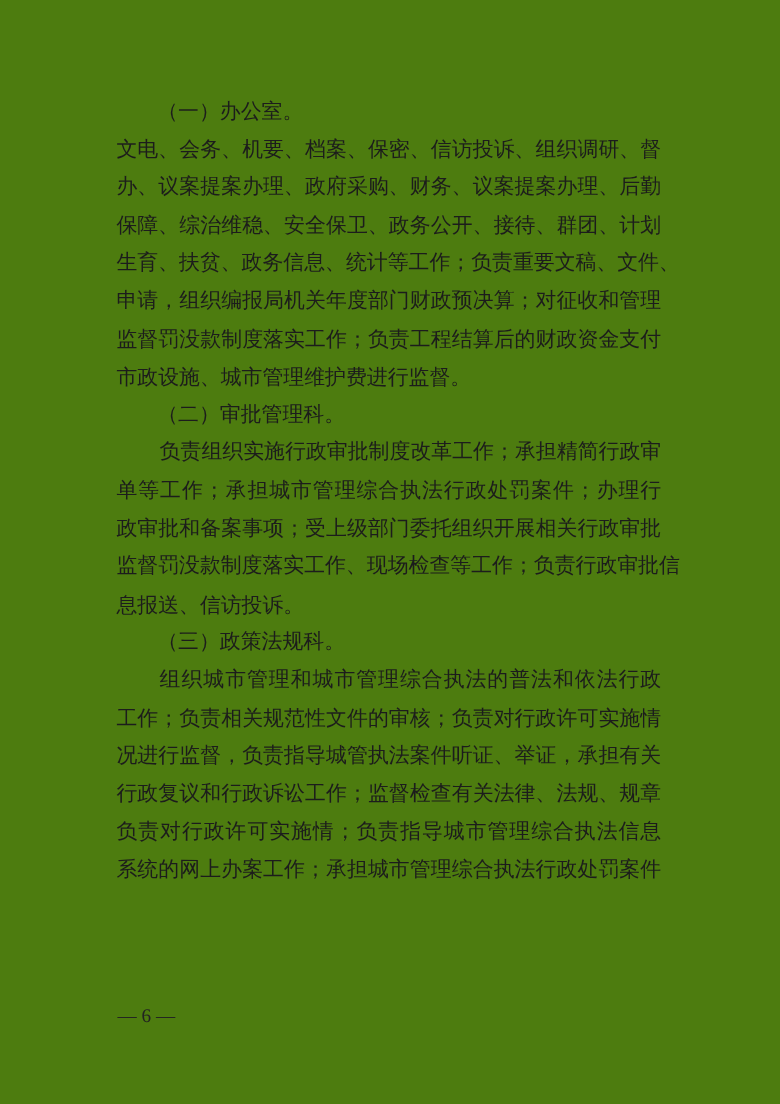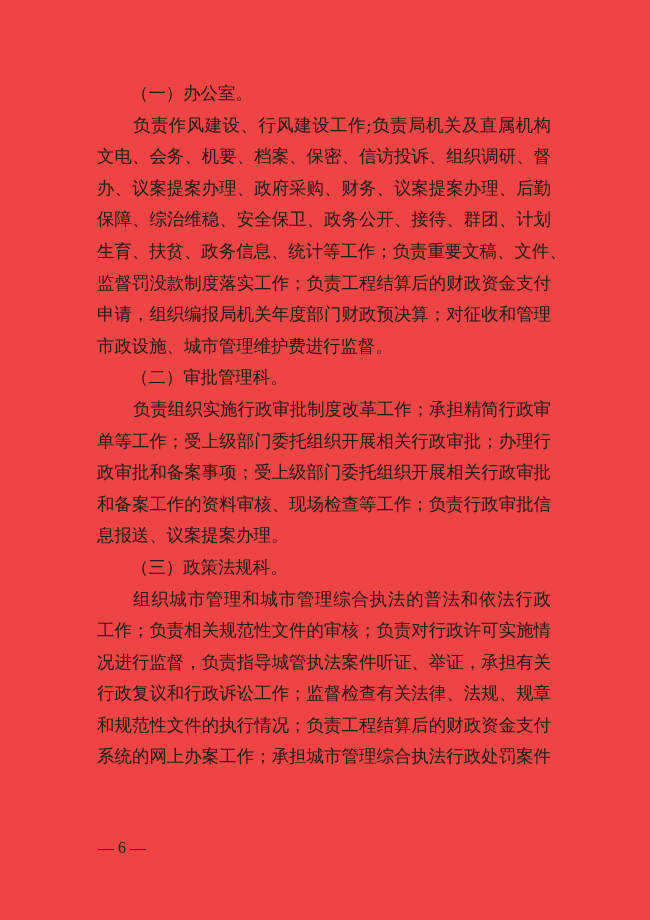--- a/index.html
+++ b/index.html
@@ -12,21 +12,21 @@
       height: 920px;
       position: relative;
       overflow: hidden;
       font-family: "DejaVu Serif", "Liberation Serif", serif;
       color: #1c1c1c;
     }
     .page {
       position: absolute;
       left: 0; top: 0;
       width: 650px; height: 920px;
-      background: #ef4444;
+      background: #4d7c0f;
     }
     .content {
       position: absolute;
       left: 97px;
       top: 78px;
       width: 454px;
     }
     .line {
       height: 31.6px;
       line-height: 31.6px;
@@ -57,39 +57,38 @@
       line-height: 24px;
     }
   </style>
 </head>
 <body>
 
 <div class="page">
   <div class="content">
 
     <div class="line heading">（一）办公室。</div>
-    <div class="line indent">负责作风建设、行风建设工作;负责局机关及直属机构</div>
     <div class="line">文电、会务、机要、档案、保密、信访投诉、组织调研、督</div>
     <div class="line">办、议案提案办理、政府采购、财务、议案提案办理、后勤</div>
     <div class="line">保障、综治维稳、安全保卫、政务公开、接待、群团、计划</div>
     <div class="line">生育、扶贫、政务信息、统计等工作；负责重要文稿、文件、</div>
+    <div class="line">申请，组织编报局机关年度部门财政预决算；对征收和管理</div>
     <div class="line">监督罚没款制度落实工作；负责工程结算后的财政资金支付</div>
-    <div class="line">申请，组织编报局机关年度部门财政预决算；对征收和管理</div>
     <div class="line last">市政设施、城市管理维护费进行监督。</div>
 
     <div class="line heading">（二）审批管理科。</div>
     <div class="line indent">负责组织实施行政审批制度改革工作；承担精简行政审</div>
-    <div class="line">单等工作；受上级部门委托组织开展相关行政审批；办理行</div>
+    <div class="line">单等工作；承担城市管理综合执法行政处罚案件；办理行</div>
     <div class="line">政审批和备案事项；受上级部门委托组织开展相关行政审批</div>
-    <div class="line">和备案工作的资料审核、现场检查等工作；负责行政审批信</div>
-    <div class="line last">息报送、议案提案办理。</div>
+    <div class="line">监督罚没款制度落实工作、现场检查等工作；负责行政审批信</div>
+    <div class="line last">息报送、信访投诉。</div>
 
     <div class="line heading">（三）政策法规科。</div>
     <div class="line indent">组织城市管理和城市管理综合执法的普法和依法行政</div>
     <div class="line">工作；负责相关规范性文件的审核；负责对行政许可实施情</div>
     <div class="line">况进行监督，负责指导城管执法案件听证、举证，承担有关</div>
     <div class="line">行政复议和行政诉讼工作；监督检查有关法律、法规、规章</div>
-    <div class="line">和规范性文件的执行情况；负责工程结算后的财政资金支付</div>
+    <div class="line">负责对行政许可实施情；负责指导城市管理综合执法信息</div>
     <div class="line">系统的网上办案工作；承担城市管理综合执法行政处罚案件</div>
   </div>
 
   <div class="page-number">— 6 —</div>
 </div>
 
 </body></html>

